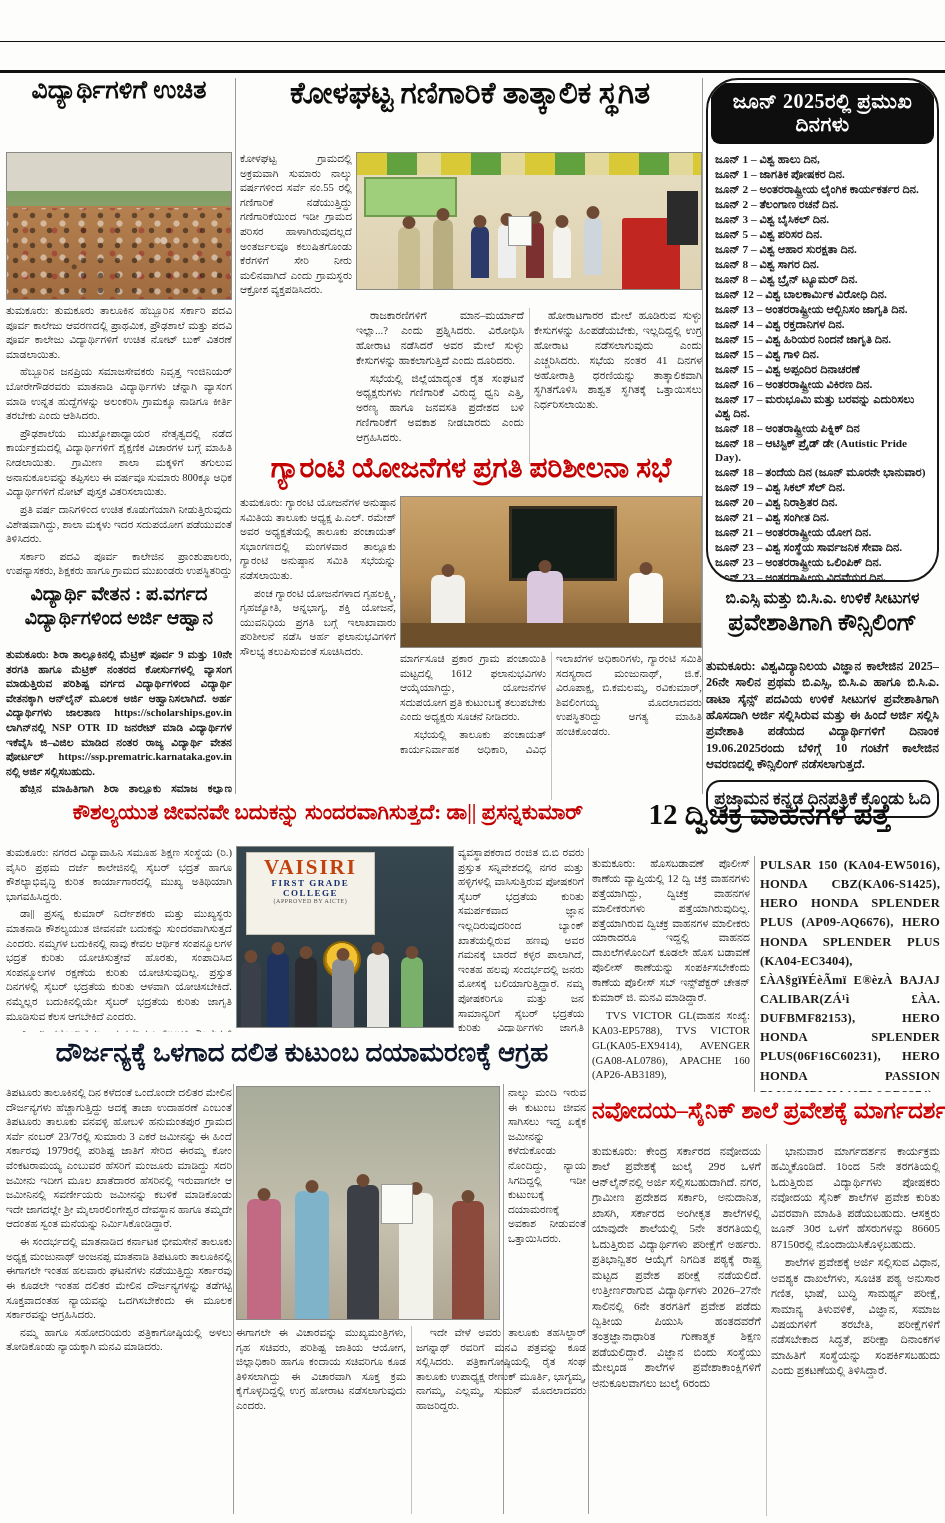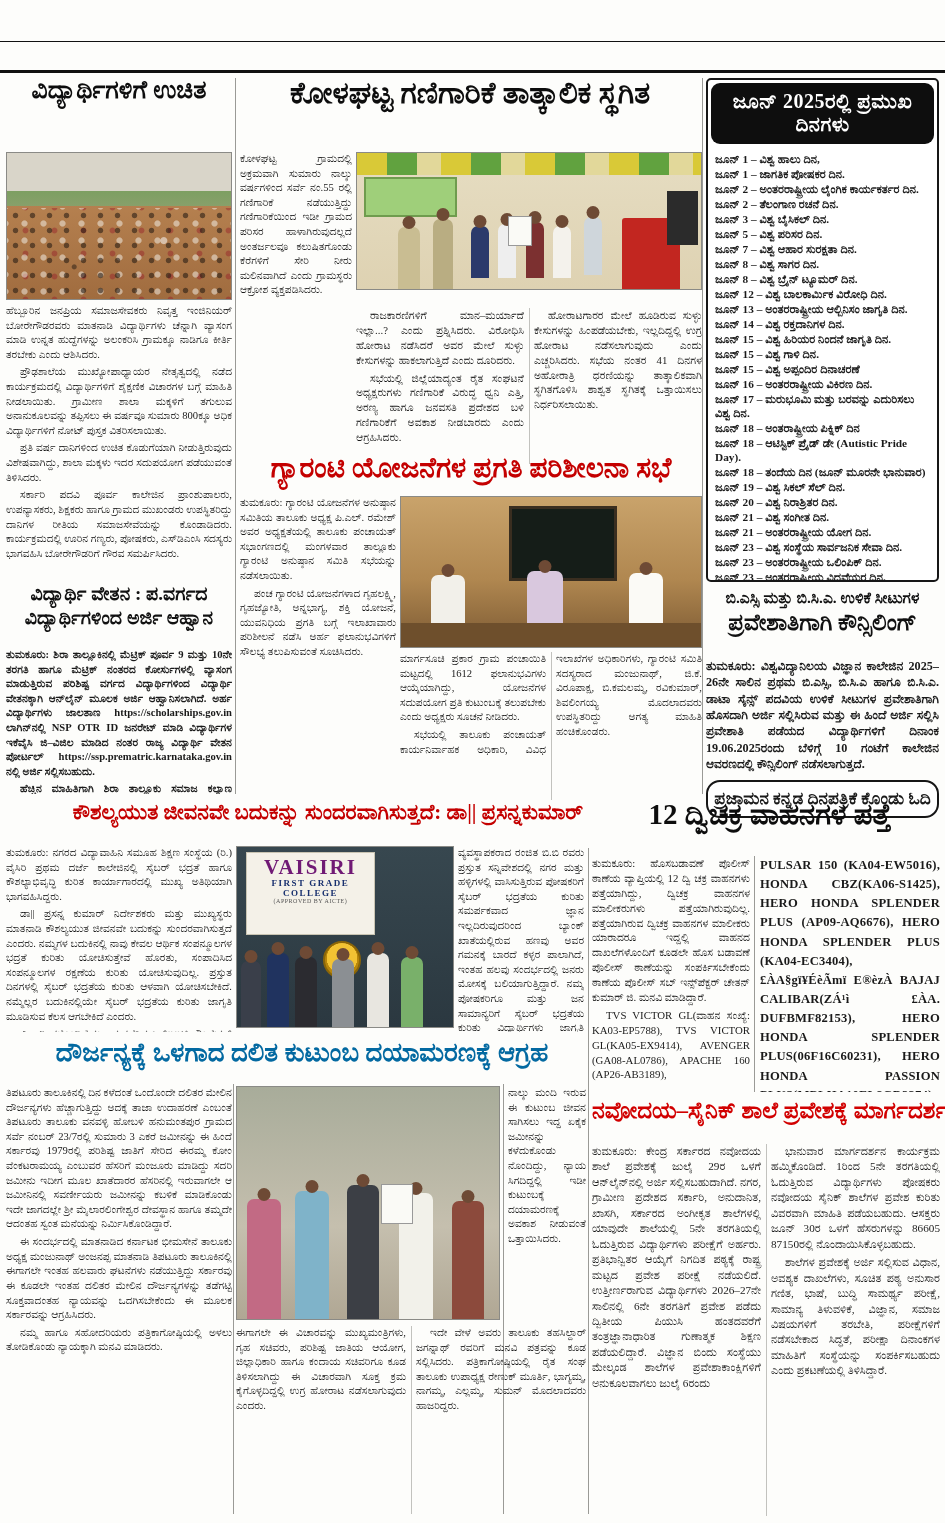--- a/index.html
+++ b/index.html
@@ -66,28 +66,28 @@
   .ph2 .banner{position:absolute;left:2%;top:18%;width:26%;height:26%;background:#9fcf7a;
       border:2px solid #6f9c4e;}
   .ph2 .podium{position:absolute;right:6%;bottom:0;width:17%;height:52%;background:#c22620;border-radius:3px 3px 0 0;}
   .ph2 .blackboard{position:absolute;right:1%;top:28%;width:9%;height:40%;background:#2b2b2b;}
   .ph3{background:linear-gradient(180deg,#c9a36b 0%,#b08750 55%,#7c5a33 100%);}
   .ph3 .screen{position:absolute;left:36%;top:6%;width:34%;height:46%;background:#151d18;border:3px solid #3a2e20;}
   .ph3 .desk{position:absolute;left:0;right:0;bottom:0;height:16%;background:#6e4f2c;}
   .ph4{background:linear-gradient(180deg,#37474f 0%,#2b3840 100%);}
   .ph4 .banner4{position:absolute;left:4%;top:3%;width:60%;height:46%;background:#f4f1e8;border:1px solid #c9c4b2;
       text-align:center;padding-top:4px;box-sizing:border-box;}
-  .ph4 .b1{color:#701a75;font-weight:bold;font-size:21px;letter-spacing:2px;line-height:1;}
+  .ph4 .b1{color:#c2410c;font-weight:bold;font-size:21px;letter-spacing:2px;line-height:1;}
   .ph4 .b2{color:#18306e;font-weight:bold;font-size:9px;letter-spacing:1.5px;}
   .ph4 .b3{color:#555;font-size:6px;letter-spacing:.5px;}
   .ph4 .emblem{position:absolute;left:40%;top:52%;width:34px;height:34px;border-radius:50%;
       background:radial-gradient(circle at 50% 45%,#f2c233 0 60%,#b8860b 61% 100%);border:2px solid #8a6508;}
   .ph5{background:linear-gradient(180deg,#a8ac9a 0%,#c5bfae 60%,#b0a794 100%);}
   .paper{position:absolute;background:#fafaf6;border:1px solid #999;}
-  .june-wrap{overflow:hidden;}
+  .june-wrap{overflow:hidden;border-radius:32px;}
 </style>
 </head>
 <body>
 
 <div class="page">
 
   <div class="abs rule-h" style="left:0;top:41px;width:945px;height:1px;"></div>
   <div class="abs rule-h" style="left:0;top:70px;width:945px;height:3px;"></div>
 
   <div class="abs rule-v" style="left:235px;top:78px;height:716px;"></div>
@@ -97,20 +97,21 @@
   <div class="abs rule-v" style="left:233px;top:1084px;height:430px;"></div>
   <div class="abs rule-v" style="left:503px;top:1084px;height:430px;"></div>
 
   <div class="abs" style="left:4px;top:76px;width:230px;">
     <div class="hl hl-black" style="font-size:25px;">ವಿದ್ಯಾರ್ಥಿಗಳಿಗೆ ಉಚಿತ</div>
   </div>
   <div class="abs photo ph1" style="left:6px;top:152px;width:226px;height:148px;">
     <div class="dots"></div>
   </div>
   <div class="abs bt" style="left:6px;top:304px;width:226px;height:274px;">
+      <p>ತುಮಕೂರು: ತುಮಕೂರು ತಾಲೂಕಿನ ಹೆಬ್ಬೂರಿನ ಸರ್ಕಾರಿ ಪದವಿ ಪೂರ್ವ ಕಾಲೇಜು ಆವರಣದಲ್ಲಿ ಪ್ರಾಥಮಿಕ, ಪ್ರೌಢಶಾಲೆ ಮತ್ತು ಪದವಿ ಪೂರ್ವ ಕಾಲೇಜು ವಿದ್ಯಾರ್ಥಿಗಳಿಗೆ ಉಚಿತ ನೋಟ್ ಬುಕ್ ವಿತರಣೆ ಮಾಡಲಾಯಿತು.</p>
       <p>ಹೆಬ್ಬೂರಿನ ಜನಪ್ರಿಯ ಸಮಾಜಸೇವಕರು ನಿವೃತ್ತ ಇಂಜಿನಿಯರ್ ಬೋರೇಗೌಡರವರು ಮಾತನಾಡಿ ವಿದ್ಯಾರ್ಥಿಗಳು ಚೆನ್ನಾಗಿ ವ್ಯಾಸಂಗ ಮಾಡಿ ಉನ್ನತ ಹುದ್ದೆಗಳನ್ನು ಅಲಂಕರಿಸಿ ಗ್ರಾಮಕ್ಕೂ ನಾಡಿಗೂ ಕೀರ್ತಿ ತರಬೇಕು ಎಂದು ಆಶಿಸಿದರು.</p>
       <p>ಪ್ರೌಢಶಾಲೆಯ ಮುಖ್ಯೋಪಾಧ್ಯಾಯರ ನೇತೃತ್ವದಲ್ಲಿ ನಡೆದ ಕಾರ್ಯಕ್ರಮದಲ್ಲಿ ವಿದ್ಯಾರ್ಥಿಗಳಿಗೆ ಶೈಕ್ಷಣಿಕ ವಿಚಾರಗಳ ಬಗ್ಗೆ ಮಾಹಿತಿ ನೀಡಲಾಯಿತು. ಗ್ರಾಮೀಣ ಶಾಲಾ ಮಕ್ಕಳಿಗೆ ತಗುಲುವ ಅನಾನುಕೂಲವನ್ನು ತಪ್ಪಿಸಲು ಈ ವರ್ಷವೂ ಸುಮಾರು 800ಕ್ಕೂ ಅಧಿಕ ವಿದ್ಯಾರ್ಥಿಗಳಿಗೆ ನೋಟ್ ಪುಸ್ತಕ ವಿತರಿಸಲಾಯಿತು.</p>
       <p>ಪ್ರತಿ ವರ್ಷ ದಾನಿಗಳಿಂದ ಉಚಿತ ಕೊಡುಗೆಯಾಗಿ ನೀಡುತ್ತಿರುವುದು ವಿಶೇಷವಾಗಿದ್ದು, ಶಾಲಾ ಮಕ್ಕಳು ಇದರ ಸದುಪಯೋಗ ಪಡೆಯುವಂತೆ ತಿಳಿಸಿದರು.</p>
       <p>ಸರ್ಕಾರಿ ಪದವಿ ಪೂರ್ವ ಕಾಲೇಜಿನ ಪ್ರಾಂಶುಪಾಲರು, ಉಪನ್ಯಾಸಕರು, ಶಿಕ್ಷಕರು ಹಾಗೂ ಗ್ರಾಮದ ಮುಖಂಡರು ಉಪಸ್ಥಿತರಿದ್ದು ದಾನಿಗಳ ರೀತಿಯ ಸಮಾಜಸೇವೆಯನ್ನು ಕೊಂಡಾಡಿದರು. ಕಾರ್ಯಕ್ರಮದಲ್ಲಿ ಊರಿನ ಗಣ್ಯರು, ಪೋಷಕರು, ಎಸ್‌ಡಿಎಂಸಿ ಸದಸ್ಯರು ಭಾಗವಹಿಸಿ ಬೋರೇಗೌಡರಿಗೆ ಗೌರವ ಸಮರ್ಪಿಸಿದರು.</p>
     </div>
   <div class="abs subhead" style="left:6px;top:582px;width:226px;font-size:19px;">
     <div>ವಿದ್ಯಾರ್ಥಿ ವೇತನ : ಪ.ವರ್ಗದ</div>
     <div>ವಿದ್ಯಾರ್ಥಿಗಳಿಂದ ಅರ್ಜಿ ಆಹ್ವಾನ</div>
   </div>
   <div class="abs bt" style="left:6px;top:648px;width:226px;height:146px;font-weight:bold;">
@@ -230,21 +231,21 @@
 
   <div class="abs hl hl-black" style="left:600px;top:798px;width:340px;font-size:29px;white-space:normal;">12 ದ್ವಿಚಕ್ರ ವಾಹನಗಳ ಪತ್ತೆ</div>
   <div class="abs bt" style="left:592px;top:856px;width:158px;height:236px;font-size:10.8px;">
       <p>ತುಮಕೂರು: ಹೊಸಬಡಾವಣೆ ಪೊಲೀಸ್ ಠಾಣೆಯ ವ್ಯಾಪ್ತಿಯಲ್ಲಿ 12 ದ್ವಿ ಚಕ್ರ ವಾಹನಗಳು ಪತ್ತೆಯಾಗಿದ್ದು, ದ್ವಿಚಕ್ರ ವಾಹನಗಳ ಮಾಲೀಕರುಗಳು ಪತ್ತೆಯಾಗಿರುವುದಿಲ್ಲ. ಪತ್ತೆಯಾಗಿರುವ ದ್ವಿಚಕ್ರ ವಾಹನಗಳ ಮಾಲೀಕರು ಯಾರಾದರೂ ಇದ್ದಲ್ಲಿ ವಾಹನದ ದಾಖಲೆಗಳೊಂದಿಗೆ ಕೂಡಲೇ ಹೊಸ ಬಡಾವಣೆ ಪೊಲೀಸ್ ಠಾಣೆಯನ್ನು ಸಂಪರ್ಕಿಸಬೇಕೆಂದು ಠಾಣೆಯ ಪೊಲೀಸ್ ಸಬ್ ಇನ್ಸ್‌ಪೆಕ್ಟರ್ ಚೇತನ್ ಕುಮಾರ್ ಜಿ. ಮನವಿ ಮಾಡಿದ್ದಾರೆ.</p>
       <p>TVS VICTOR GL(ವಾಹನ ಸಂಖ್ಯೆ: KA03-EP5788), TVS VICTOR GL(KA05-EX9414), AVENGER (GA08-AL0786), APACHE 160 (AP26-AB3189),</p>
     </div>
   <div class="abs veh" style="left:760px;top:856px;width:180px;height:236px;">
       <p>PULSAR 150 (KA04-EW5016), HONDA CBZ(KA06-S1425), HERO HONDA SPLENDER PLUS (AP09-AQ6676), HERO HONDA SPLENDER PLUS (KA04-EC3404), £ÀA§gï¥ÉèÃmï E®èzÀ BAJAJ CALIBAR(ZÁ¹ì £ÀA. DUFBMF82153), HERO HONDA SPLENDER PLUS(06F16C60231), HERO HONDA PASSION PLUS(MBLHA10EL8GD2274), TVS VICTOR GL(N3304 F505440) ದ್ವಿ ಚಕ್ರ ವಾಹನಗಳ ಮಾಲೀಕರು ಯಾರೆಂದು ಈವರೆಗೂ ಪತ್ತೆಯಾಗಿರುವುದಿಲ್ಲ.</p>
     </div>
 
-  <div class="abs hl hl-red" style="left:16px;top:1038px;width:572px;font-size:26px;color:#0369a1;">ದೌರ್ಜನ್ಯಕ್ಕೆ ಒಳಗಾದ ದಲಿತ ಕುಟುಂಬ ದಯಾಮರಣಕ್ಕೆ ಆಗ್ರಹ</div>
+  <div class="abs hl hl-red" style="left:16px;top:1038px;width:572px;font-size:26px;color:#0f172a;">ದೌರ್ಜನ್ಯಕ್ಕೆ ಒಳಗಾದ ದಲಿತ ಕುಟುಂಬ ದಯಾಮರಣಕ್ಕೆ ಆಗ್ರಹ</div>
   <div class="abs bt" style="left:6px;top:1086px;width:226px;height:428px;">
       <p>ತಿಪಟೂರು ತಾಲೂಕಿನಲ್ಲಿ ದಿನ ಕಳೆದಂತೆ ಒಂದೊಂದೇ ದಲಿತರ ಮೇಲಿನ ದೌರ್ಜನ್ಯಗಳು ಹೆಚ್ಚಾಗುತ್ತಿದ್ದು ಅದಕ್ಕೆ ತಾಜಾ ಉದಾಹರಣೆ ಎಂಬಂತೆ ತಿಪಟೂರು ತಾಲೂಕು ವನವಳ್ಳಿ ಹೋಬಳಿ ಹನುಮಂತಪುರ ಗ್ರಾಮದ ಸರ್ವೆ ನಂಬರ್ 23/7ರಲ್ಲಿ ಸುಮಾರು 3 ಎಕರೆ ಜಮೀನನ್ನು ಈ ಹಿಂದೆ ಸರ್ಕಾರವು 1979ರಲ್ಲಿ ಪರಿಶಿಷ್ಟ ಜಾತಿಗೆ ಸೇರಿದ ಈರಮ್ಮ ಕೋಂ ವೆಂಕಟರಾಮಯ್ಯ ಎಂಬುವರ ಹೆಸರಿಗೆ ಮಂಜೂರು ಮಾಡಿದ್ದು ಸದರಿ ಜಮೀನು ಇದೀಗ ಮೂಲ ಖಾತೆದಾರರ ಹೆಸರಿನಲ್ಲಿ ಇರುವಾಗಲೇ ಆ ಜಮೀನಿನಲ್ಲಿ ಸವರ್ಣೀಯರು ಜಮೀನನ್ನು ಕಬಳಿಕೆ ಮಾಡಿಕೊಂಡು ಇದೇ ಜಾಗದಲ್ಲೇ ಶ್ರೀ ಮೈಲಾರಲಿಂಗೇಶ್ವರ ದೇವಸ್ಥಾನ ಹಾಗೂ ತಮ್ಮದೇ ಆದಂತಹ ಸ್ವಂತ ಮನೆಯನ್ನು ನಿರ್ಮಿಸಿಕೊಂಡಿದ್ದಾರೆ.</p>
       <p>ಈ ಸಂದರ್ಭದಲ್ಲಿ ಮಾತನಾಡಿದ ಕರ್ನಾಟಕ ಭೀಮಸೇನೆ ತಾಲೂಕು ಅಧ್ಯಕ್ಷ ಮಂಜುನಾಥ್ ಅಂಜನಪ್ಪ ಮಾತನಾಡಿ ತಿಪಟೂರು ತಾಲೂಕಿನಲ್ಲಿ ಈಗಾಗಲೇ ಇಂತಹ ಹಲವಾರು ಘಟನೆಗಳು ನಡೆಯುತ್ತಿದ್ದು ಸರ್ಕಾರವು ಈ ಕೂಡಲೇ ಇಂತಹ ದಲಿತರ ಮೇಲಿನ ದೌರ್ಜನ್ಯಗಳನ್ನು ತಡೆಗಟ್ಟಿ ಸೂಕ್ತವಾದಂತಹ ನ್ಯಾಯವನ್ನು ಒದಗಿಸಬೇಕೆಂದು ಈ ಮೂಲಕ ಸರ್ಕಾರವನ್ನು ಆಗ್ರಹಿಸಿದರು.</p>
       <p>ನಮ್ಮ ಹಾಗೂ ಸಹೋದರಿಯರು ಪತ್ರಿಕಾಗೋಷ್ಠಿಯಲ್ಲಿ ಅಳಲು ತೋಡಿಕೊಂಡು ನ್ಯಾಯಕ್ಕಾಗಿ ಮನವಿ ಮಾಡಿದರು.</p>
     </div>
   <div class="abs photo ph5" style="left:236px;top:1086px;width:264px;height:234px;">
     <div class="pn" style="left:4%;bottom:0;width:34px;height:120px;color:#c26a84;"></div>
     <div class="pn" style="left:22%;bottom:0;width:34px;height:128px;color:#7fb3c9;"></div>
     <div class="pn" style="left:42%;bottom:0;width:32px;height:134px;color:#3c3f45;"></div>
     <div class="pn" style="left:62%;bottom:0;width:34px;height:126px;color:#f2f1ea;"></div>

